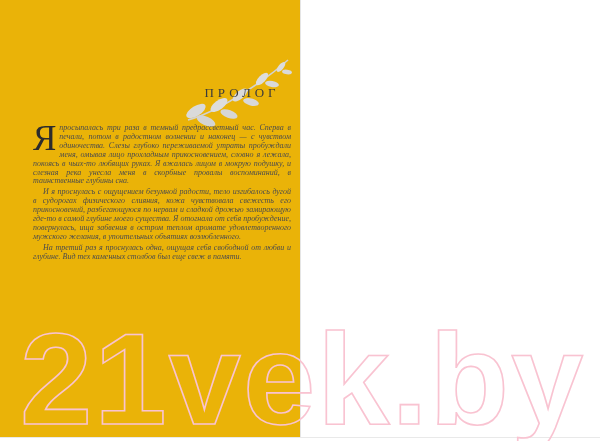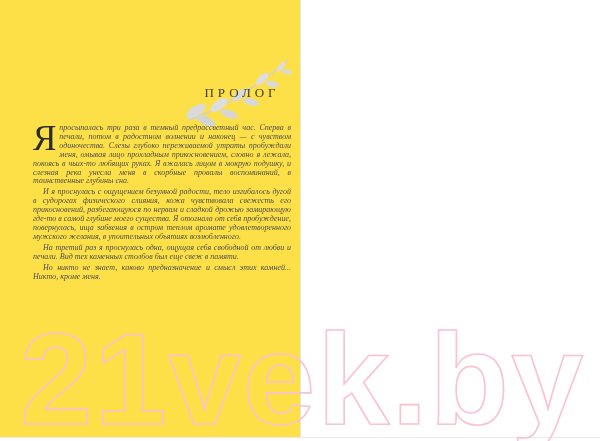--- a/index.html
+++ b/index.html
@@ -5,21 +5,21 @@
   html,body { margin:0; padding:0; background:#ffffff; }
   .screenshot {
     position:relative;
     width:600px; height:441px;
     background:#ffffff;
     overflow:hidden;
     font-family:"Liberation Serif", serif;
   }
   .page-left {
     position:absolute; left:0; top:0; width:300px; height:437px;
-    background:#fde047;
+    background:#eab308;
   }
   .page-right {
     position:absolute; left:301px; top:0; width:299px; height:437px;
     background:#ffffff;
   }
   .gutter-line {
     position:absolute; left:300px; top:0; width:1px; height:437px;
     background:#e5e5e5;
   }
   .bottom-line {
@@ -76,22 +76,21 @@
       <ellipse cx="90" cy="28" rx="7" ry="3" fill="#d9d9d9" transform="rotate(10 90 28)"></ellipse>
       <ellipse cx="99" cy="11" rx="6" ry="2.6" fill="#dcdcdc" transform="rotate(-50 99 11)"></ellipse>
       <ellipse cx="105" cy="16" rx="5" ry="2.3" fill="#d9d9d9" transform="rotate(8 105 16)"></ellipse>
     </svg>
 
     <div class="chapter-title">ПРОЛОГ</div>
 
     <div class="body-text">
       <p><span class="dropcap">Я</span><span>просыпалась три раза в темный предрассветный час. Сперва в печали, потом в радостном волнении и наконец — с чувством одиночества. Слезы глубоко переживаемой утраты пробуждали меня, омывая лицо прохладным прикосновением, словно я лежала, покоясь в чьих-то любящих руках. Я вжалась лицом в мокрую подушку, и слезная река унесла меня в скорбные провалы воспоминаний, в таинственные глубины сна.</span></p>
       <p class="indented">И я проснулась с ощущением безумной радости, тело изгибалось дугой в судорогах физического слияния, кожа чувствовала свежесть его прикосновений, разбегающуюся по нервам и сладкой дрожью замирающую где-то в самой глубине моего существа. Я отогнала от себя пробуждение, повернулась, ища забвения в остром теплом аромате удовлетворенного мужского желания, в упоительных объятиях возлюбленного.</p>
-      <p class="indented">На третий раз я проснулась одна, ощущая себя свободной от любви и печали. Вид тех каменных столбов был еще свеж в памяти.</p>
-      <p class="indented">Но никто не знает, каково предназначение и смысл этих камней... Никто, кроме меня.</p>
+      <p class="indented">На третий раз я проснулась одна, ощущая себя свободной от любви и глубине. Вид тех каменных столбов был еще свеж в памяти.</p>
     </div>
   </div>
 
   <div class="page-right"></div>
 
   <div class="gutter-line"></div>
   <div class="bottom-line"></div>
 
   <svg class="watermark-svg" viewBox="0 0 600 441" xmlns="http://www.w3.org/2000/svg" aria-hidden="true">
     <text x="20" y="424" font-family="Liberation Sans, sans-serif" font-weight="bold" font-size="130" letter-spacing="2" fill="none" stroke="#f9c3d1" stroke-width="1.6">21vek.by</text>

